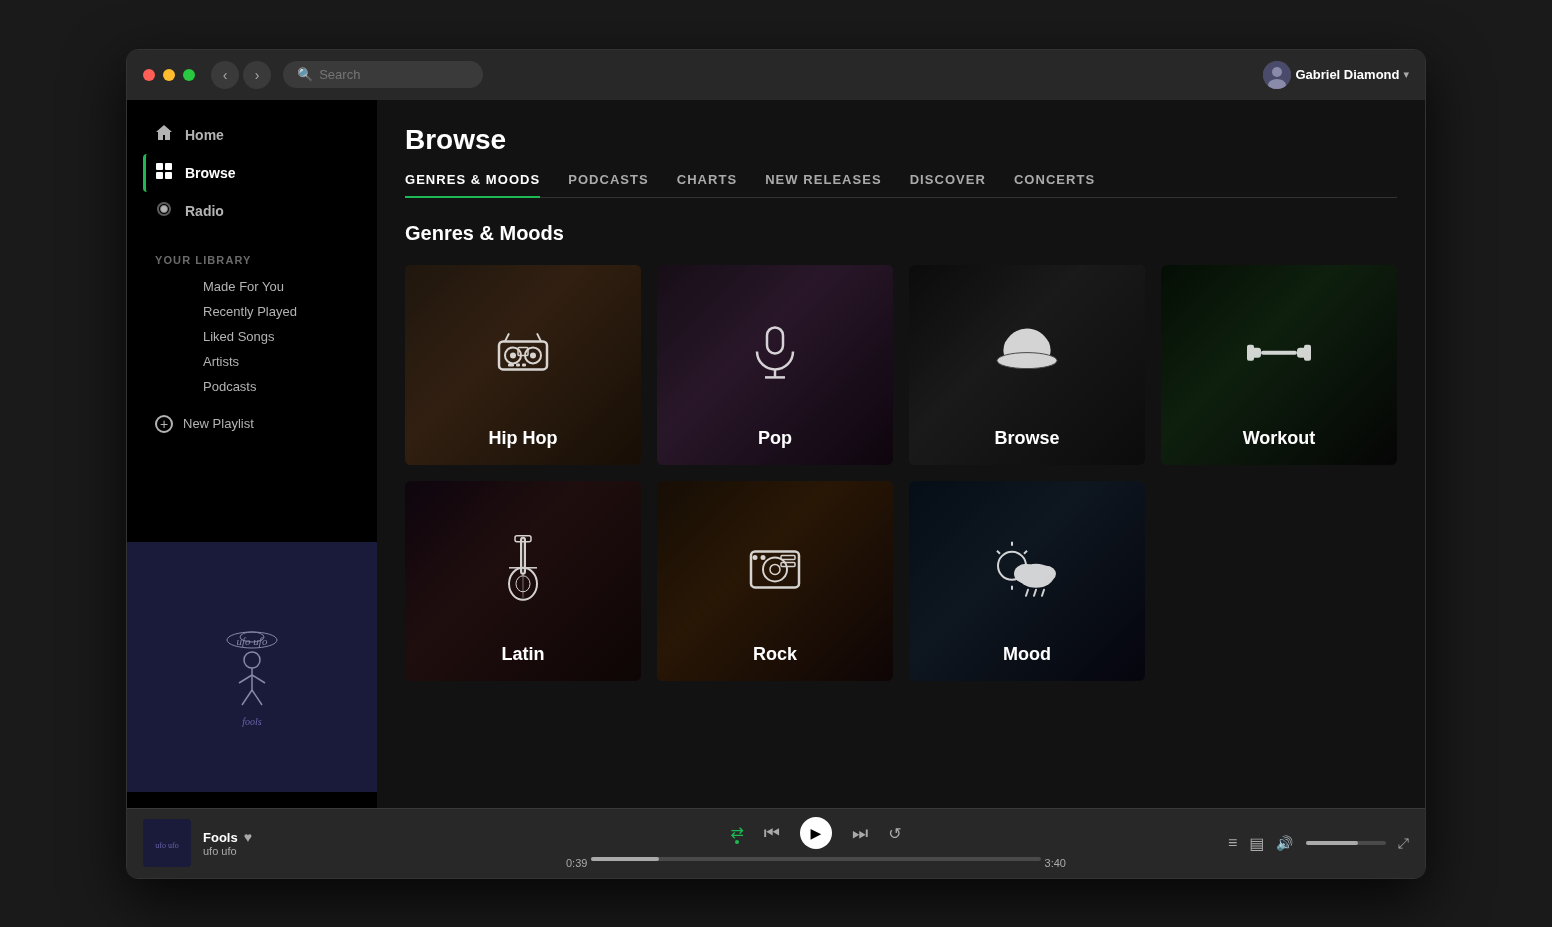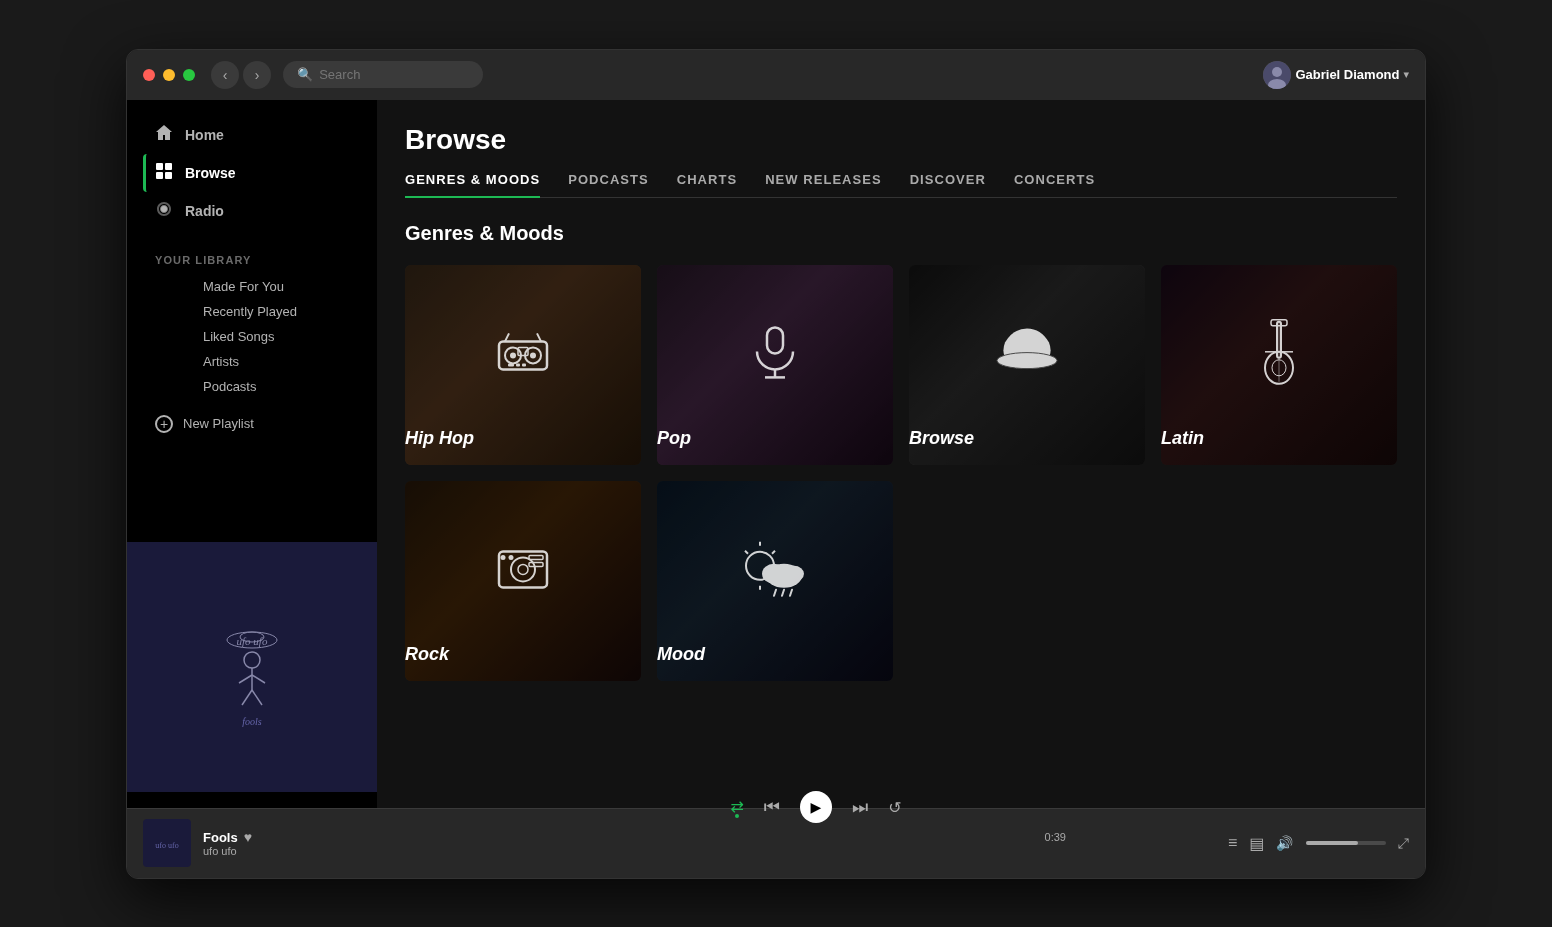--- a/index.html
+++ b/index.html
@@ -252,25 +252,24 @@
       left: 50%;
       transform: translate(-50%, -60%);
       color: #fff;
       font-size: 52px;
       opacity: 0.9;
     }
     .genre-label {
       position: absolute;
       bottom: 16px;
       left: 0; right: 0;
-      text-align: left;
+      text-align: center;
       font-size: 18px;
       font-weight: 700;
       color: #fff;
-      font-style: italic;
     }
 
     
     .genre-hiphop { background: linear-gradient(135deg, #3a2a1a 0%, #5a3a20 40%, #2a1a0a 100%); }
     .genre-pop { background: linear-gradient(135deg, #2a1a2a 0%, #4a2a4a 40%, #1a0a1a 100%); }
     .genre-country { background: linear-gradient(135deg, #1a1a1a 0%, #3a3a3a 40%, #1a1a1a 100%); }
     .genre-bhm { background: linear-gradient(135deg, #1a2a1a 0%, #2a4a1a 30%, #1a1a1a 100%); }
     .genre-workout { background: linear-gradient(135deg, #0a1a0a 0%, #1a3a1a 40%, #0a0a0a 100%); }
     .genre-rock { background: linear-gradient(135deg, #2a1a0a 0%, #4a2a0a 40%, #1a0a0a 100%); }
     .genre-latin { background: linear-gradient(135deg, #1a0a1a 0%, #3a1a1a 40%, #1a0a0a 100%); }
@@ -336,24 +335,23 @@
     .shuffle-dot {
       width: 4px; height: 4px;
       background: #1db954;
       border-radius: 50%;
       margin: 0 auto;
       margin-top: -2px;
     }
 
     .progress-bar-area {
       display: flex;
-      align-items: flex-end;
-      gap: 20px;
+      align-items: flex-start;
+      gap: 4px;
       width: 500px;
-      flex-direction: column;
     }
     .time { font-size: 11px; color: #aaa; }
     .progress-track {
       flex: 1;
       height: 4px;
       background: #4a4a4a;
       border-radius: 2px;
       position: relative;
     }
     .progress-fill {
@@ -558,20 +556,34 @@
 
                 <ellipse cx="36" cy="46" rx="30" ry="8" fill="white"></ellipse>
                 <path d="M16 46 Q10 38 14 28 Q22 14 36 14 Q50 14 58 28 Q62 38 56 46Z" fill="white"></path>
                 <ellipse cx="36" cy="46" rx="30" ry="8" fill="none" stroke="#555" stroke-width="1"></ellipse>
               </svg>
             </div>
             <span class="genre-label">Browse</span>
           </div>
 
 
+          <div class="genre-card genre-workout">
+            <div class="genre-overlay"></div>
+            <div class="genre-icon">
+              <svg width="70" height="50" viewBox="0 0 70 50" fill="white" opacity="0.9">
+
+                <rect x="5" y="20" width="12" height="10" rx="3" fill="white"></rect>
+                <rect x="3" y="17" width="7" height="16" rx="2" fill="white"></rect>
+                <rect x="53" y="20" width="12" height="10" rx="3" fill="white"></rect>
+                <rect x="60" y="17" width="7" height="16" rx="2" fill="white"></rect>
+                <rect x="17" y="23" width="36" height="4" rx="2" fill="white"></rect>
+              </svg>
+            </div>
+            <span class="genre-label">Workout</span>
+          </div>
 
           <div class="genre-card genre-latin">
             <div class="genre-overlay"></div>
             <div class="genre-icon">
               <svg width="56" height="70" viewBox="0 0 56 70" fill="white" opacity="0.9">
 
                 <ellipse cx="28" cy="52" rx="14" ry="16" fill="none" stroke="white" stroke-width="2"></ellipse>
                 <ellipse cx="28" cy="52" rx="7" ry="8" fill="none" stroke="white" stroke-width="1"></ellipse>
                 <rect x="26" y="6" width="4" height="36" rx="2" fill="none" stroke="white" stroke-width="2"></rect>
                 <rect x="20" y="4" width="16" height="6" rx="2" fill="none" stroke="white" stroke-width="1.5"></rect>

